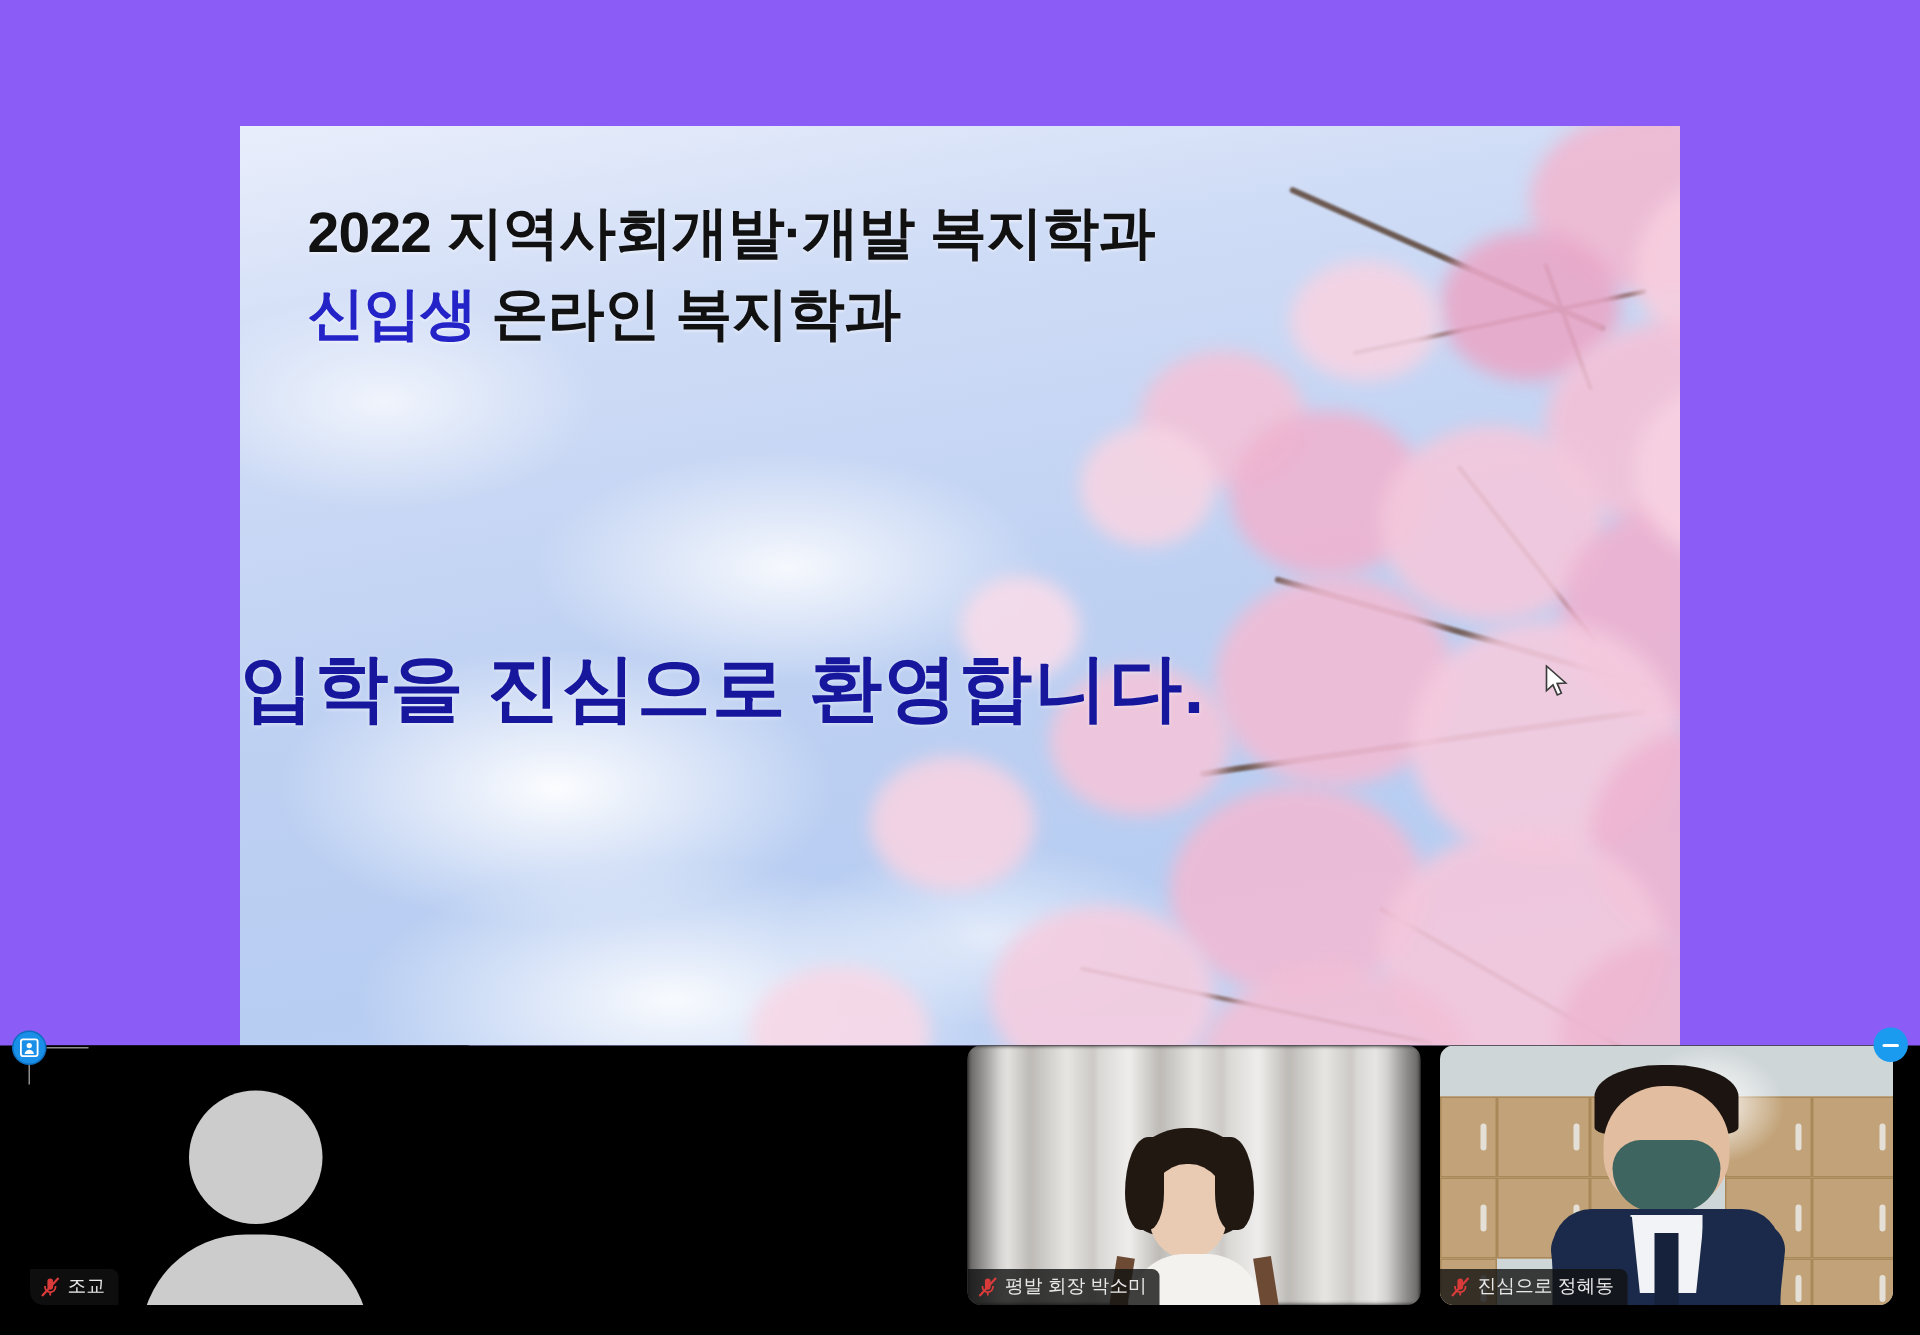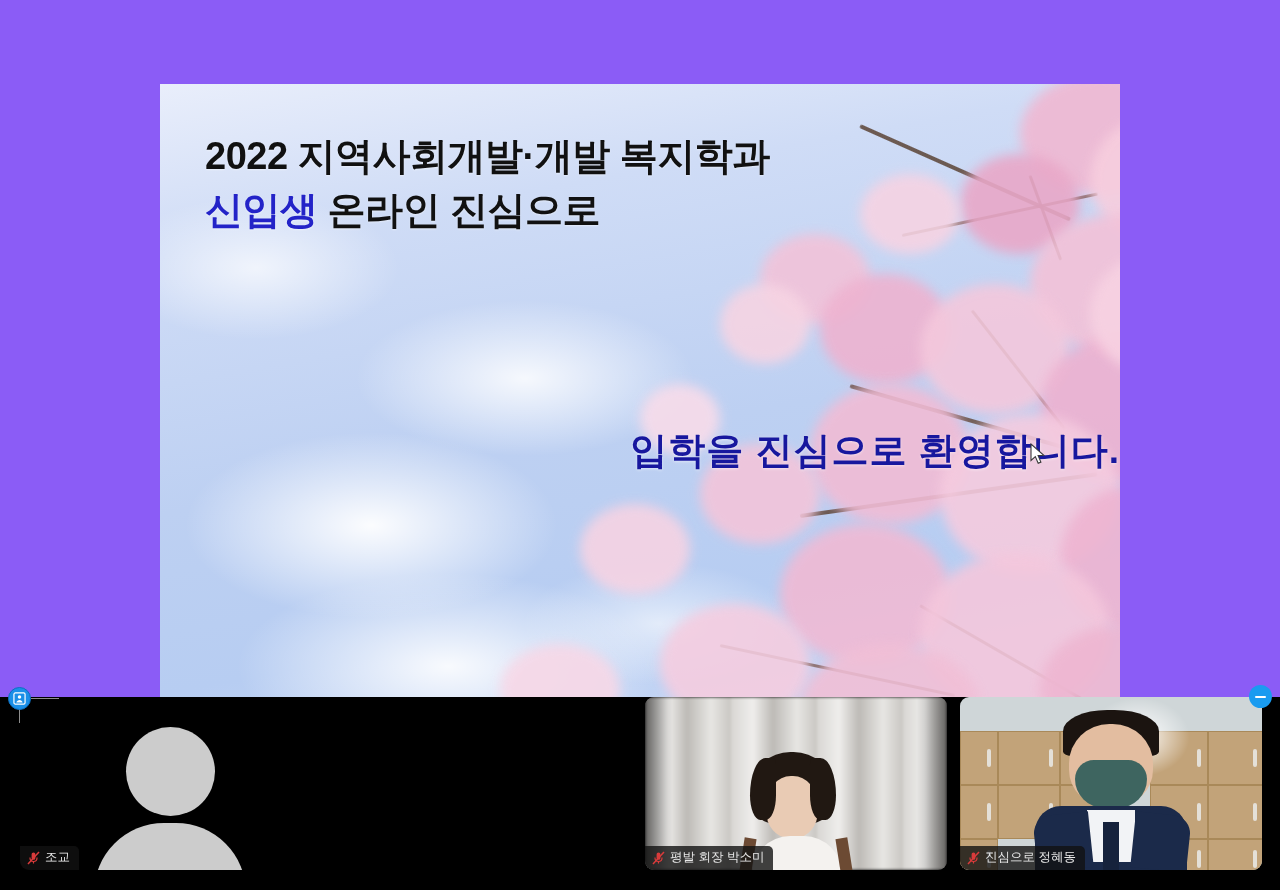--- a/index.html
+++ b/index.html
@@ -34,22 +34,22 @@
     transform-origin:left center; opacity:.85; filter:blur(.6px);
   }
 
   .slide-title {
     position:absolute; left:45px; top:46px; z-index:6;
     font-size:38px; font-weight:bold; line-height:1.42; color:#111;
     letter-spacing:-0.5px; text-shadow:0 1px 2px rgba(255,255,255,.45);
   }
   .slide-title .hl { color:#2323c8;font-family:Liberation Mono, monospace; }
   .slide-welcome {
-    position:absolute; left:0; right:0; top:342px; z-index:6; text-align:right;
-    font-size:37px; font-weight:bold; color:#17179e; letter-spacing:1px;
+    position:absolute; left:0; right:0; top:342px; z-index:6; text-align:left;
+    font-size:49px; font-weight:bold; color:#17179e; letter-spacing:1px;
     text-shadow:0 1px 3px rgba(255,255,255,.5);
   }
 
   
   .cursor { position:absolute; left:1030px; top:443px; z-index:40; }
 
   
   .filmstrip { position:absolute; left:0; top:697px; width:1280px; height:193px; background:#000; }
   .tile {
     position:absolute; top:0; height:173px; border-radius:9px; overflow:hidden;
@@ -173,21 +173,21 @@
       <div class="b" style="left:930px;top:170px;width:130px;height:120px;background:#f7d2e2;"></div>
       <div class="b" style="left:700px;top:90px;width:100px;height:80px;background:#f6d3e3;"></div>
       <div class="b" style="left:480px;top:300px;width:80px;height:70px;background:#f8dcea;"></div>
     </div>
 
     <div class="slide-title">
       <div>
         <span>2022 </span><span>지역사회개발·개발 복지학과</span>
       </div>
       <div>
-        <span class="hl">신입생</span><span> 온라인 진심으로</span>
+        <span class="hl">신입생</span><span> 온라인 복지학과</span>
       </div>
     </div>
 
     <div class="slide-welcome">입학을 진심으로 환영합니다.</div>
   </div>
 
   <div class="cursor">
     <svg width="17" height="23" viewBox="0 0 17 23">
       <path d="M1 1 L1 17.5 L5.3 13.6 L8.2 20.3 L10.9 19.1 L8.1 12.6 L13.8 12.3 Z" fill="#ffffff" stroke="#3a3a3a" stroke-width="1.1"></path>
     </svg>

